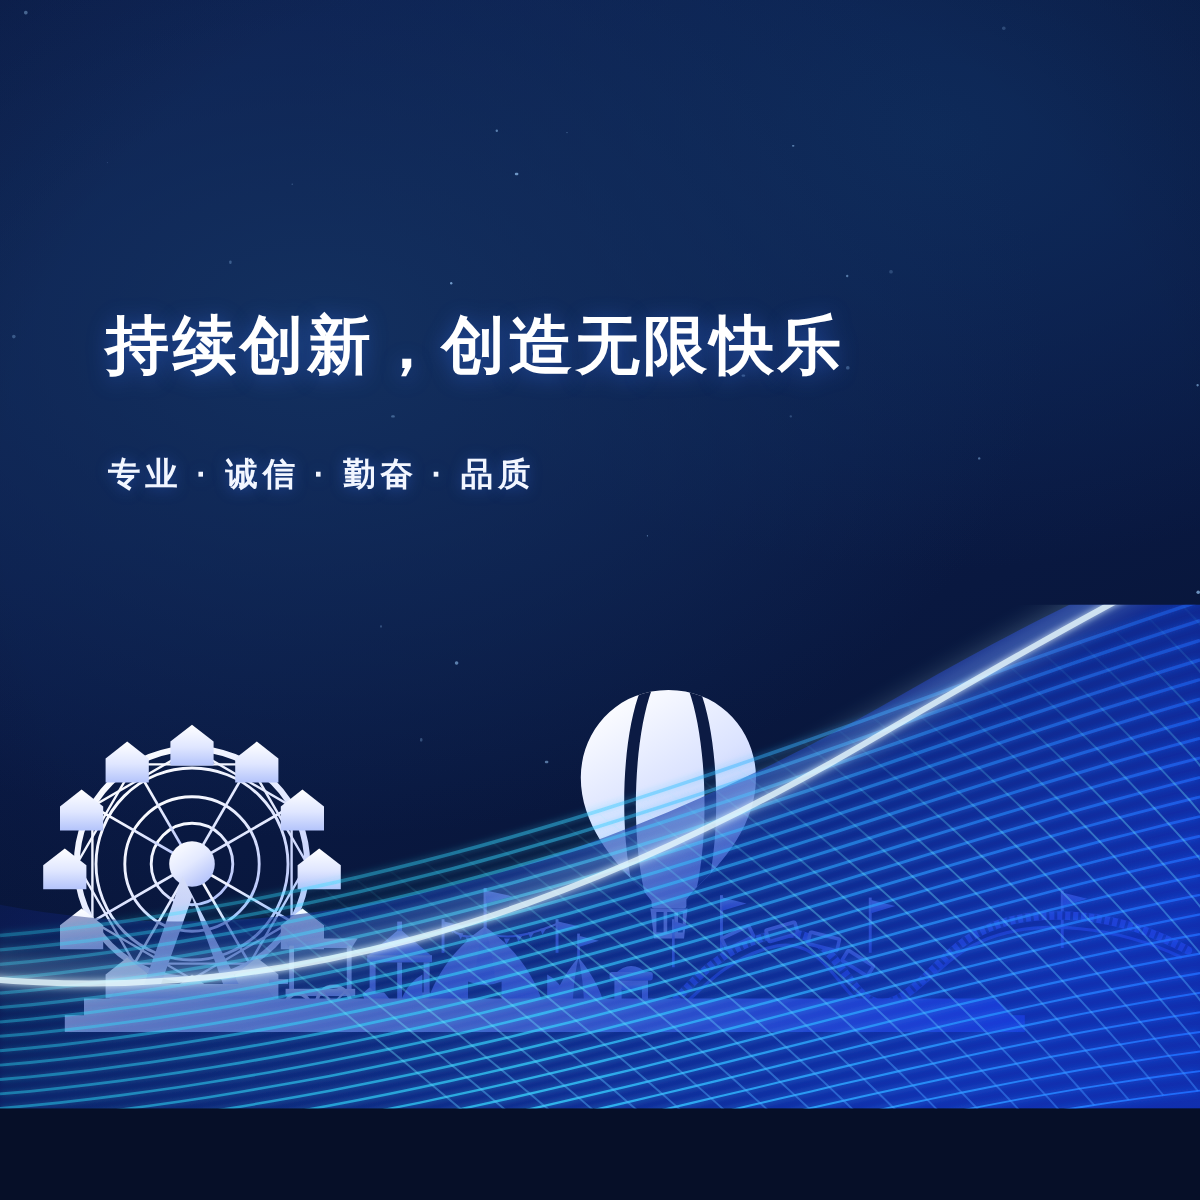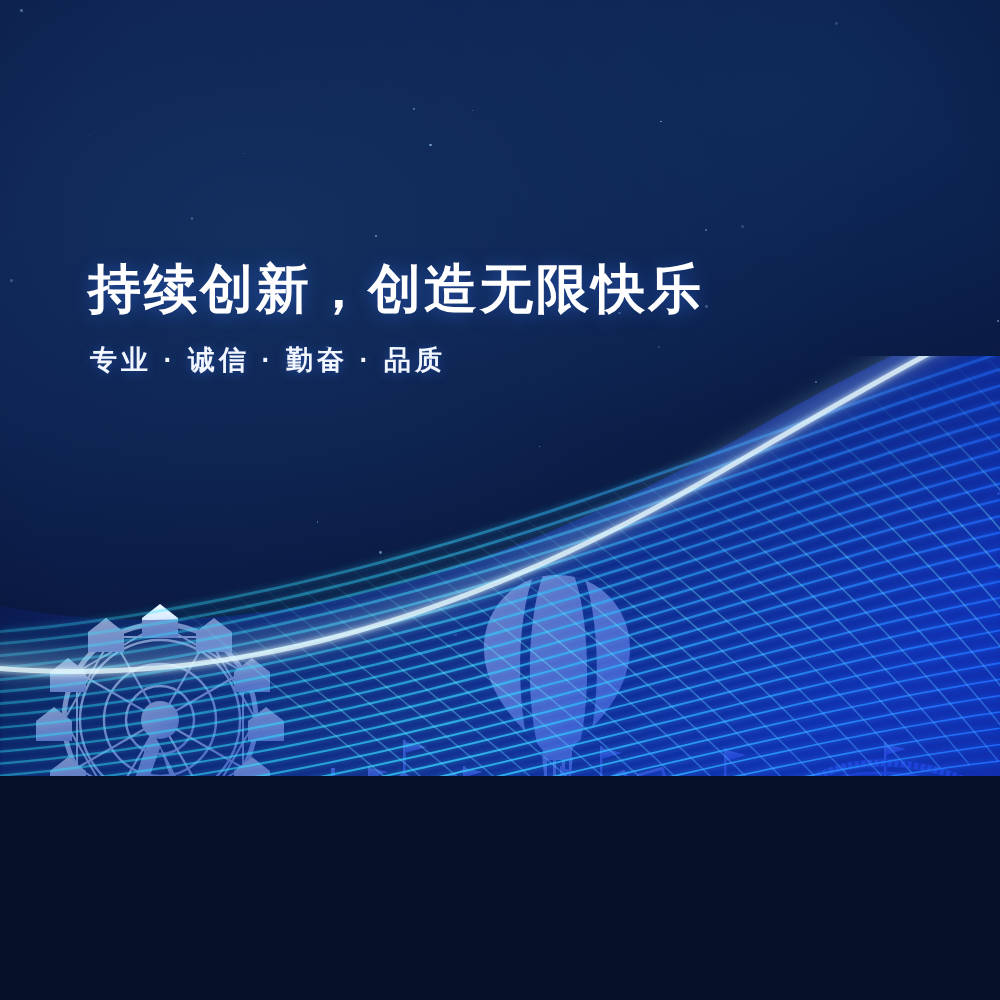--- a/index.html
+++ b/index.html
@@ -1,18 +1,18 @@
 <!DOCTYPE html>
 <html><head>
 <meta charset="utf-8">
 <style>
   html,body{margin:0;padding:0;background:#060f28;}
   *{box-sizing:border-box;}
   #poster{
-    position:relative;width:1000px;height:776px;overflow:hidden;
+    position:relative;width:1000px;height:924px;overflow:hidden;
     font-family:"Liberation Sans","DejaVu Sans",sans-serif;
     background:
       radial-gradient(ellipse 900px 620px at 26% 30%, #13305f 0%, rgba(19,48,95,0) 68%),
       radial-gradient(ellipse 760px 520px at 78% 12%, #0e2a59 0%, rgba(14,42,89,0) 70%),
       linear-gradient(160deg,#0d2052 0%, #0b1c4a 38%, #08163b 72%, #061230 100%);
   }
   .layer{position:absolute;inset:0;}
   .sky-vignette{
     background:radial-gradient(ellipse 1100px 1000px at 50% 45%, rgba(0,0,0,0) 45%, rgba(3,8,24,0.55) 100%);
     pointer-events:none;
@@ -21,21 +21,21 @@
   .star{position:absolute;border-radius:50%;background:#9fd0ff;}
 
   
   .copy{position:absolute;left:88px;top:258px;}
   .headline{
     margin:0;color:#ffffff;font-size:53px;font-weight:700;letter-spacing:3px;
     line-height:1.16;white-space:nowrap;
     text-shadow:0 2px 18px rgba(60,120,255,.45);
   }
   .subline{
-    margin:23px 0 0 2px;color:#f2f6ff;font-size:27px;font-weight:700;
+    margin:58px 0 0 2px;color:#f2f6ff;font-size:27px;font-weight:700;
     letter-spacing:4px;white-space:nowrap;
     text-shadow:0 1px 12px rgba(60,120,255,.40);
   }
 
   
   .scene{position:absolute;left:0;top:430px;width:1000px;height:430px;}
   .scene svg{display:block;width:1000px;height:430px;overflow:visible;}
 
   
   .mesh{position:absolute;left:0;bottom:0;width:1000px;height:420px;}

